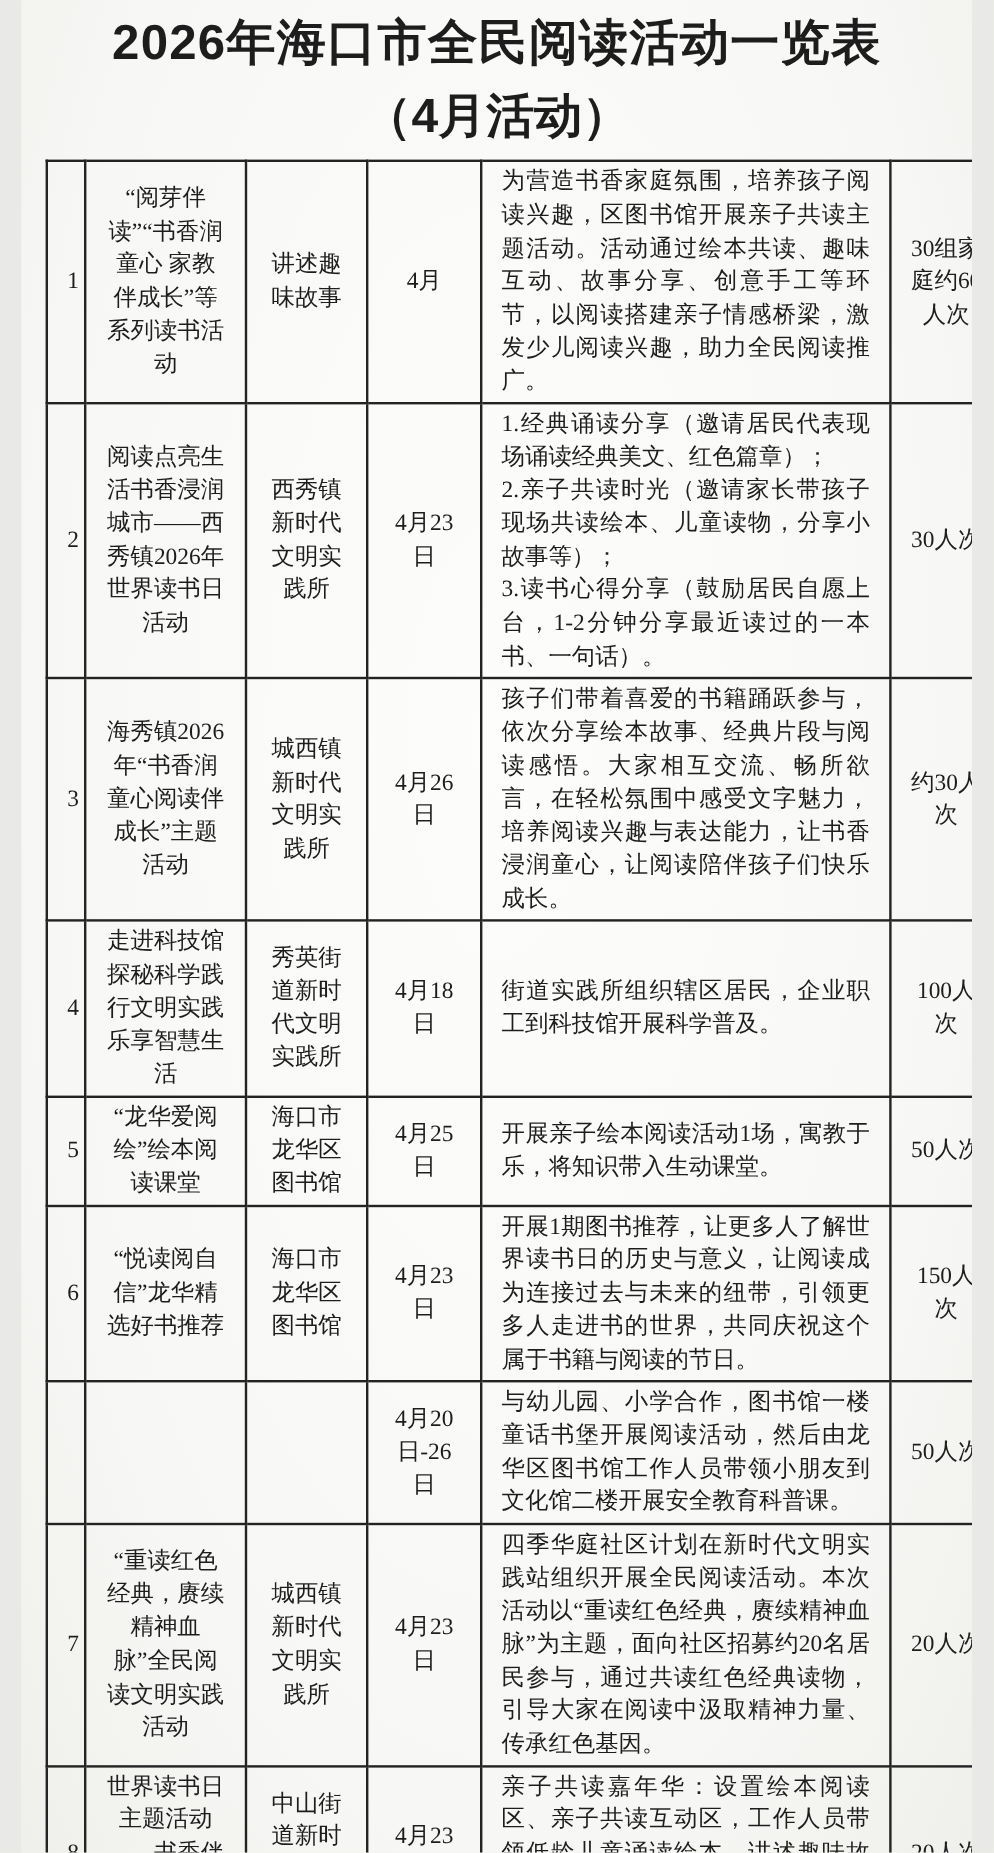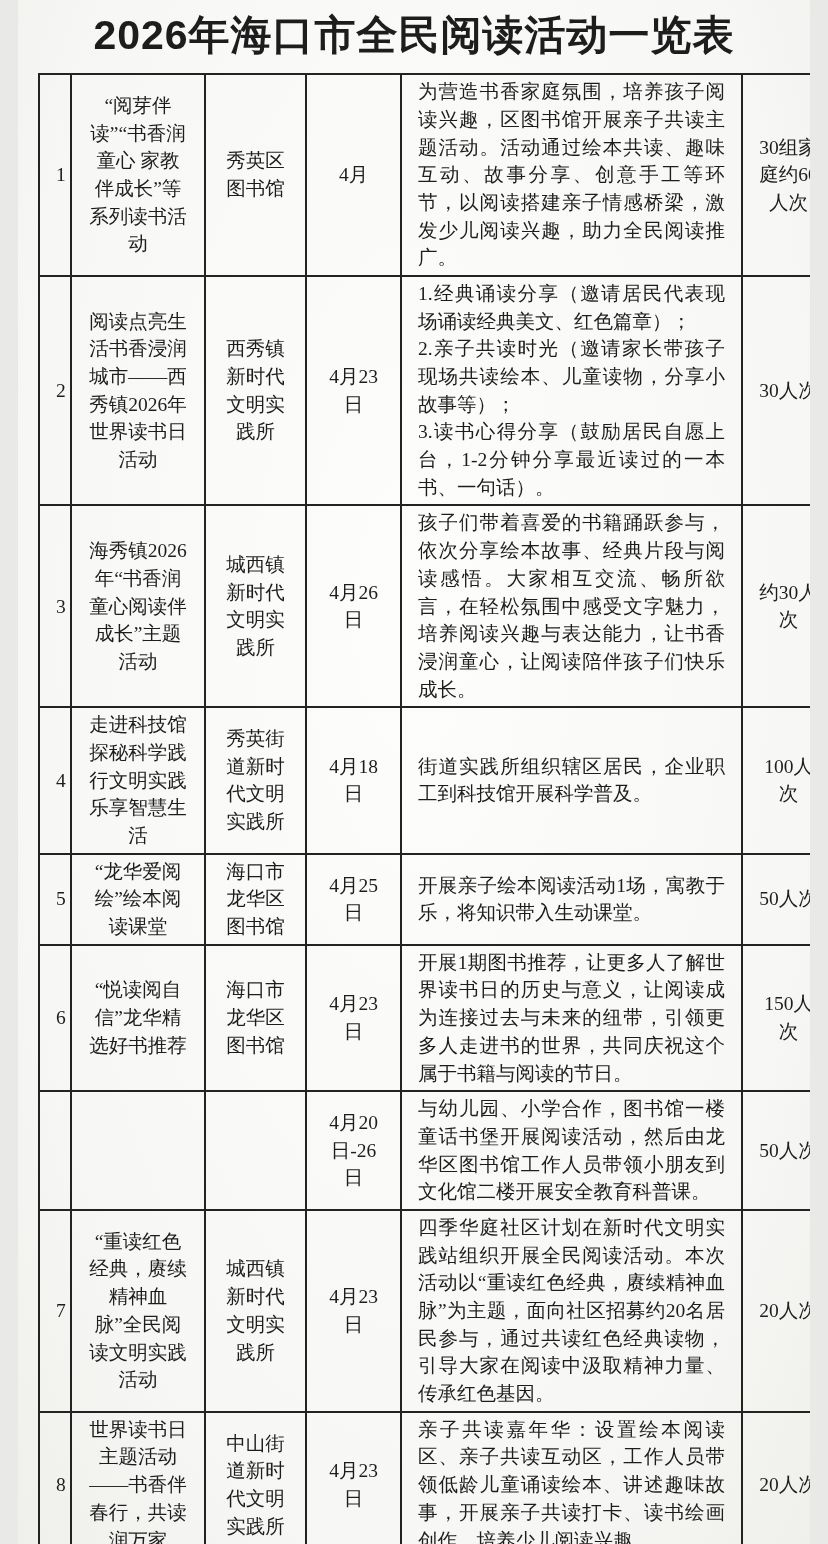--- a/index.html
+++ b/index.html
@@ -93,37 +93,38 @@
   tbody.data tr:nth-child(6) { height: 131px; }
   tbody.data tr:nth-child(7) { height: 110px; }
   tbody.data tr:nth-child(8) { height: 194px; }
   tbody.data tr:nth-child(9) { height: 112px; }
 </style>
 </head>
 <body>
 
 <div class="page">
   <div class="title">2026年海口市全民阅读活动一览表</div>
+  <div class="subtitle">（4月活动）</div>
 
   <table class="activities">
     <colgroup>
       <col class="c-no">
         <col class="c-name">
         <col class="c-org">
       <col class="c-time">
         <col class="c-content">
         <col class="c-scale">
     </colgroup>
     <thead>
     </thead>
     <tbody class="data" id="table-body">
         <tr>
           <td class="cell-no">1</td>
           <td class="cell-name">“阅芽伴读”“书香润童心 家教伴成长”等系列读书活动</td>
-          <td class="cell-org">秀英区图书馆</td>
+          <td class="cell-org">讲述趣味故事</td>
           <td class="cell-time">4月</td>
           <td class="cell-content" style="white-space: pre-wrap;">为营造书香家庭氛围，培养孩子阅读兴趣，区图书馆开展亲子共读主题活动。活动通过绘本共读、趣味互动、故事分享、创意手工等环节，以阅读搭建亲子情感桥梁，激发少儿阅读兴趣，助力全民阅读推广。</td>
           <td class="cell-scale">30组家庭约60人次</td>
         </tr>
         <tr>
           <td class="cell-no">2</td>
           <td class="cell-name">阅读点亮生活书香浸润城市——西秀镇2026年世界读书日活动</td>
           <td class="cell-org">西秀镇新时代文明实践所</td>
           <td class="cell-time">4月23日</td>
           <td class="cell-content" style="white-space: pre-wrap;">1.经典诵读分享（邀请居民代表现场诵读经典美文、红色篇章）；

